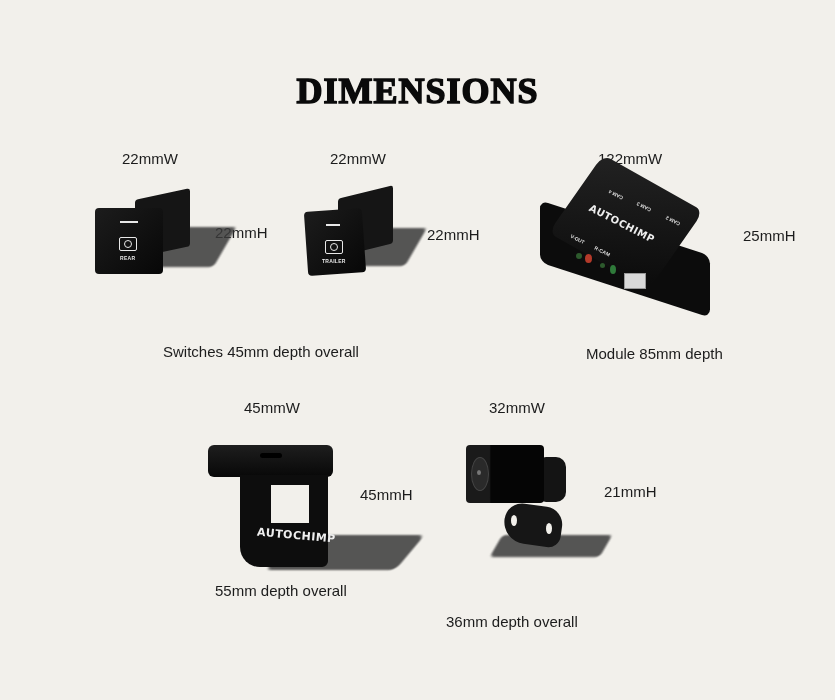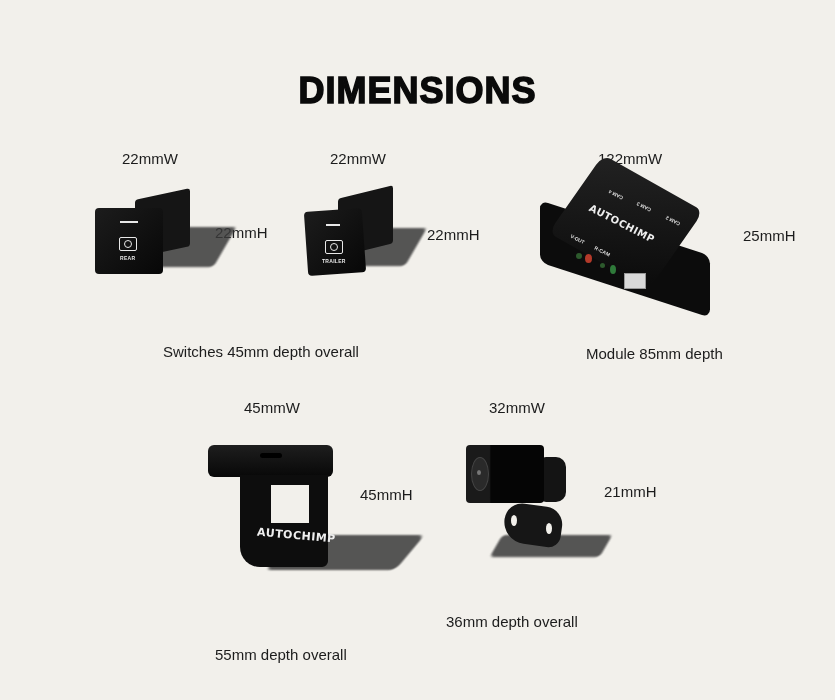--- a/index.html
+++ b/index.html
@@ -1,18 +1,18 @@
 <!DOCTYPE html>
 <html><head>
 <meta charset="utf-8">
 <style>
   html,body{margin:0;padding:0;}
   body{width:835px;height:700px;background:#f2f0eb;position:relative;overflow:hidden;font-family:"Liberation Sans",sans-serif;color:#1a1a1a;}
   .abs{position:absolute;}
-  .title{left:0;width:835px;top:70px;text-align:center;font-family:Liberation Sans, sans-serif;font-weight:900;font-size:36px;letter-spacing:1px;color:#0a0a0a;-webkit-text-stroke:1.5px #0a0a0a;}
+  .title{left:0;width:835px;top:70px;text-align:center;font-family:Liberation Serif, serif;font-weight:900;font-size:36px;letter-spacing:1px;color:#0a0a0a;-webkit-text-stroke:1.5px #0a0a0a;}
   .lbl{font-size:15px;color:#1c1c1c;white-space:nowrap;}
   .shadow{background:#3a3a3a;opacity:.85;filter:blur(1px);}
   .blk{background:#111;}
   
   .sw-body{width:78px;height:66px;border-radius:4px;background:linear-gradient(135deg,#1c1c1c,#070707);}
   .sw-back{background:#151515;}
   .sw-line{width:18px;height:2px;background:#e8e8e8;}
   .cam{width:16px;height:12px;border:1.5px solid #e8e8e8;border-radius:2px;}
   .cam:after{content:"";position:absolute;left:4px;top:2px;width:6px;height:6px;border:1.5px solid #e8e8e8;border-radius:50%;}
   .swtxt{font-size:5px;color:#e8e8e8;font-weight:bold;letter-spacing:.3px;}
@@ -73,21 +73,21 @@
 <div class="abs lbl" style="left:244px;top:399px;">45mmW</div>
 <div class="abs lbl" style="left:360px;top:486px;">45mmH</div>
 <div class="abs" style="left:205px;top:435px;width:215px;height:140px;">
   <div class="abs shadow" style="left:75px;top:100px;width:130px;height:35px;transform:skewX(-40deg);border-radius:6px;"></div>
   <div class="abs blk" style="left:3px;top:10px;width:125px;height:32px;border-radius:6px;background:linear-gradient(#1e1e1e,#080808);"></div>
   <div class="abs" style="left:55px;top:18px;width:22px;height:5px;background:#000;border-radius:3px;"></div>
   <div class="abs blk" style="left:35px;top:40px;width:88px;height:92px;border-radius:0 0 6px 20px;background:#0d0d0d;"></div>
   <div class="abs" style="left:66px;top:50px;width:38px;height:38px;background:#f2f0eb;"></div>
   <div class="abs brand" style="left:52px;top:94px;transform:rotate(5deg);">AUTOCHIMP</div>
 </div>
-<div class="abs lbl" style="left:215px;top:646px;">55mm depth overall</div>
+<div class="abs lbl" style="left:215px;top:582px;">55mm depth overall</div>
 
 <div class="abs lbl" style="left:489px;top:399px;">32mmW</div>
 <div class="abs lbl" style="left:604px;top:483px;">21mmH</div>
 <div class="abs" style="left:466px;top:445px;width:150px;height:120px;">
   <div class="abs shadow" style="left:30px;top:90px;width:110px;height:22px;transform:skewX(-30deg);border-radius:4px;"></div>
   <div class="abs blk" style="left:70px;top:12px;width:30px;height:45px;border-radius:10px;background:#141414;"></div>
   <div class="abs blk" style="left:0;top:0;width:78px;height:58px;border-radius:4px;background:linear-gradient(90deg,#1a1a1a 30%,#050505 32%);"></div>
   <div class="abs dot" style="left:5px;top:12px;width:16px;height:32px;background:#2a2a2a;border:1px solid #444;"></div>
   <div class="abs dot" style="left:11px;top:25px;width:4px;height:5px;background:#777;"></div>
   <div class="abs blk" style="left:38px;top:60px;width:58px;height:40px;border-radius:20px 20px 14px 25px;background:#161616;transform:rotate(8deg);"></div>

